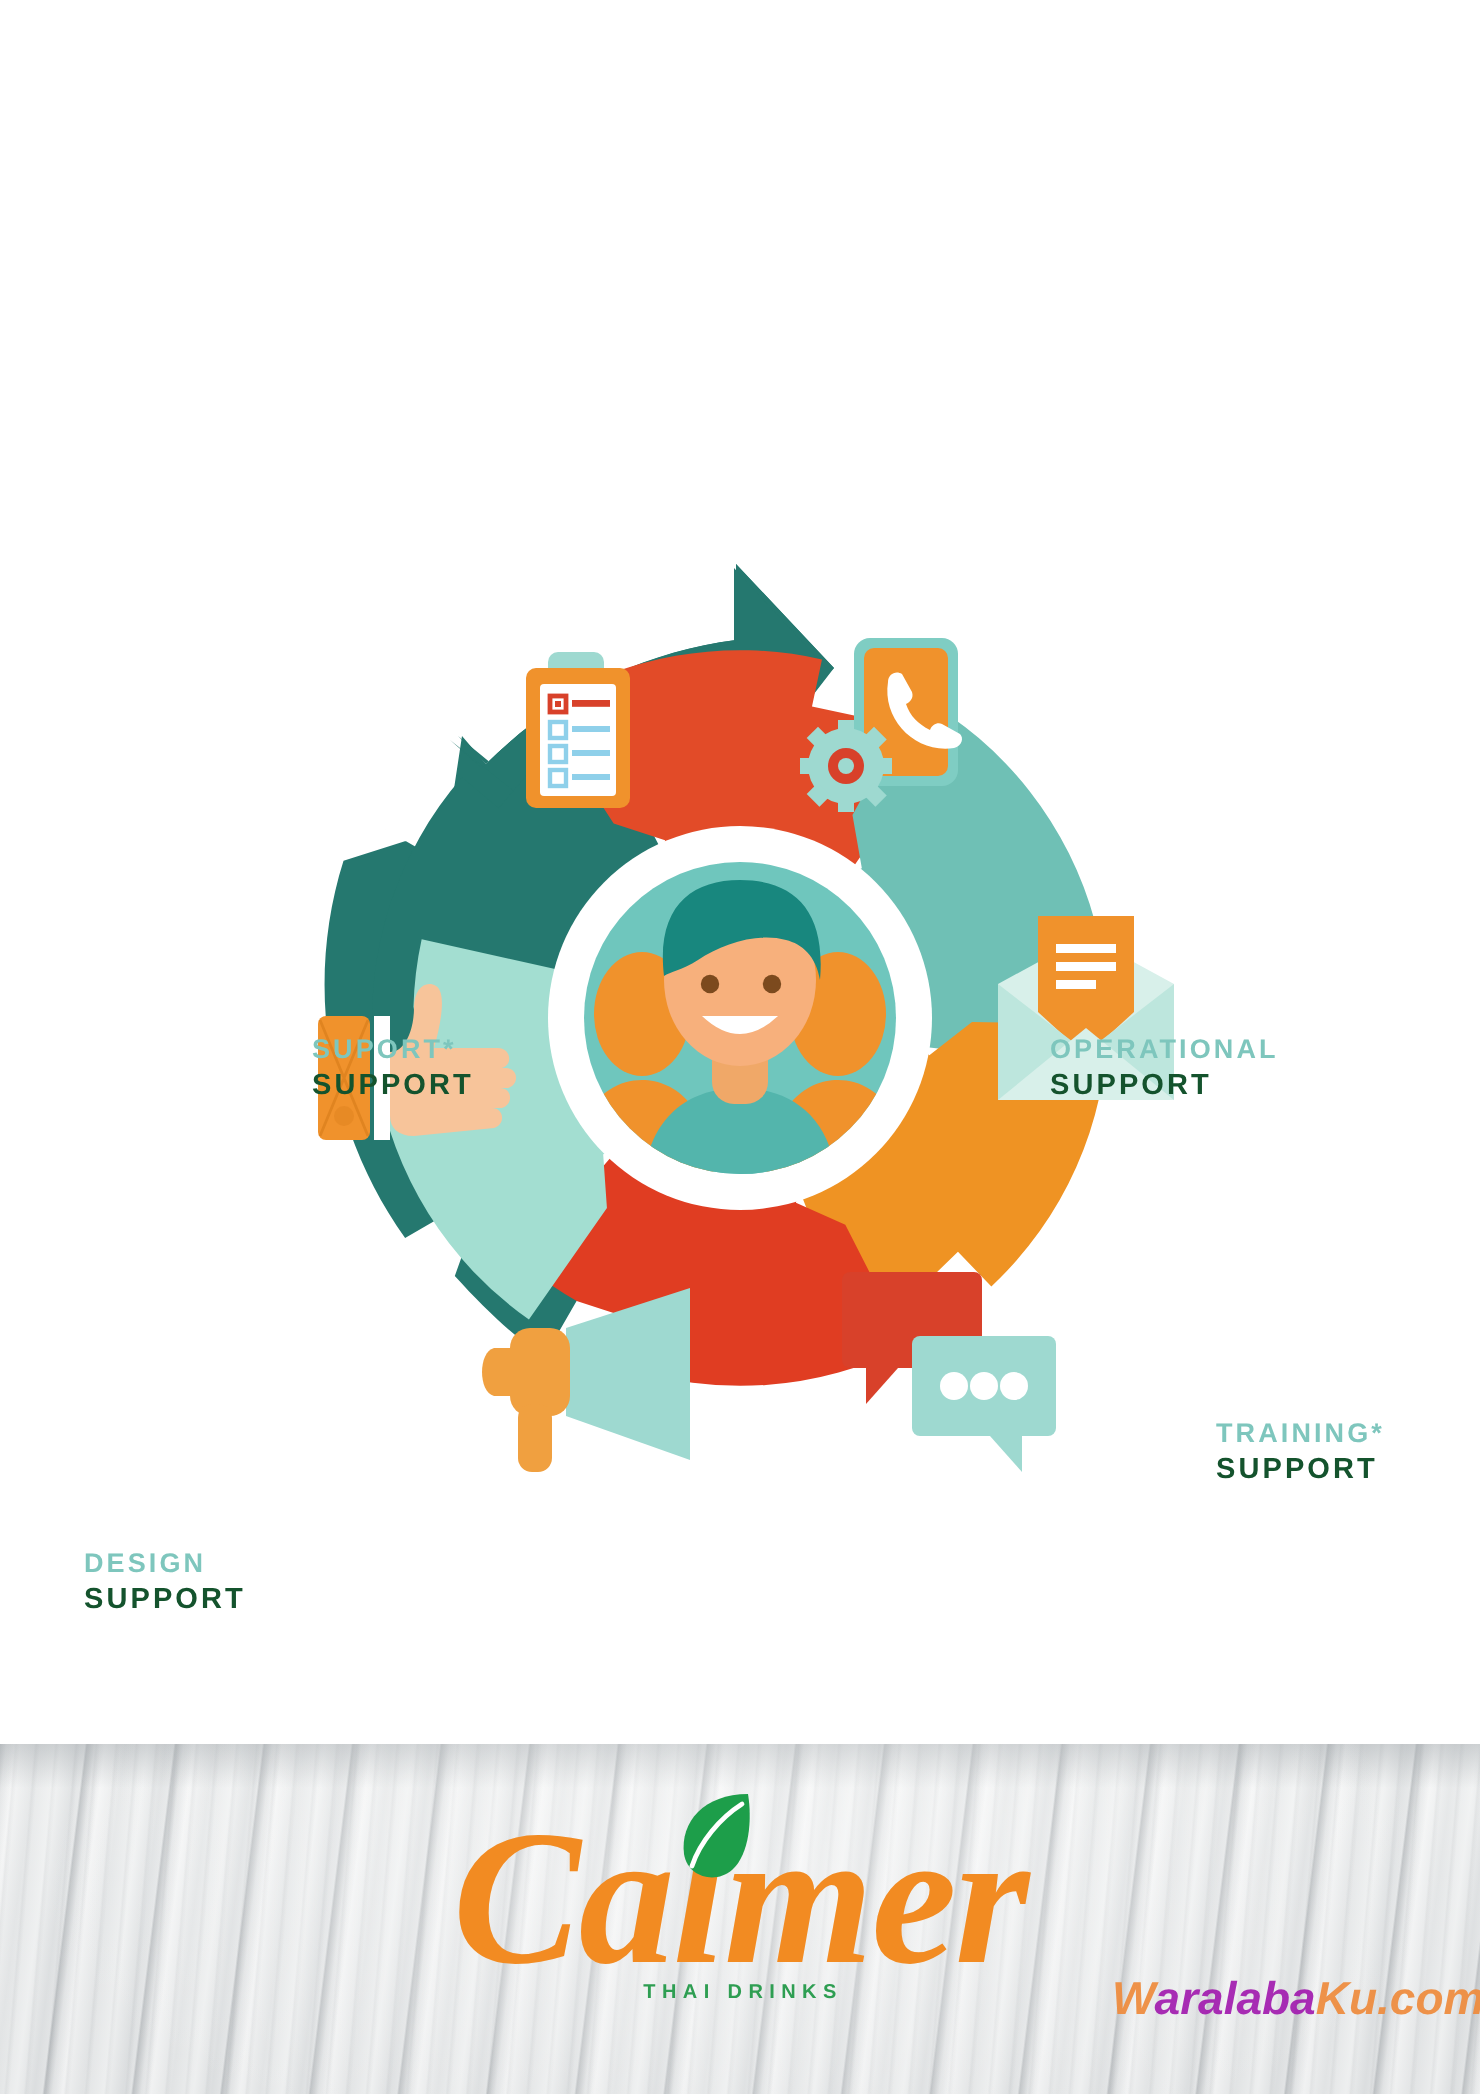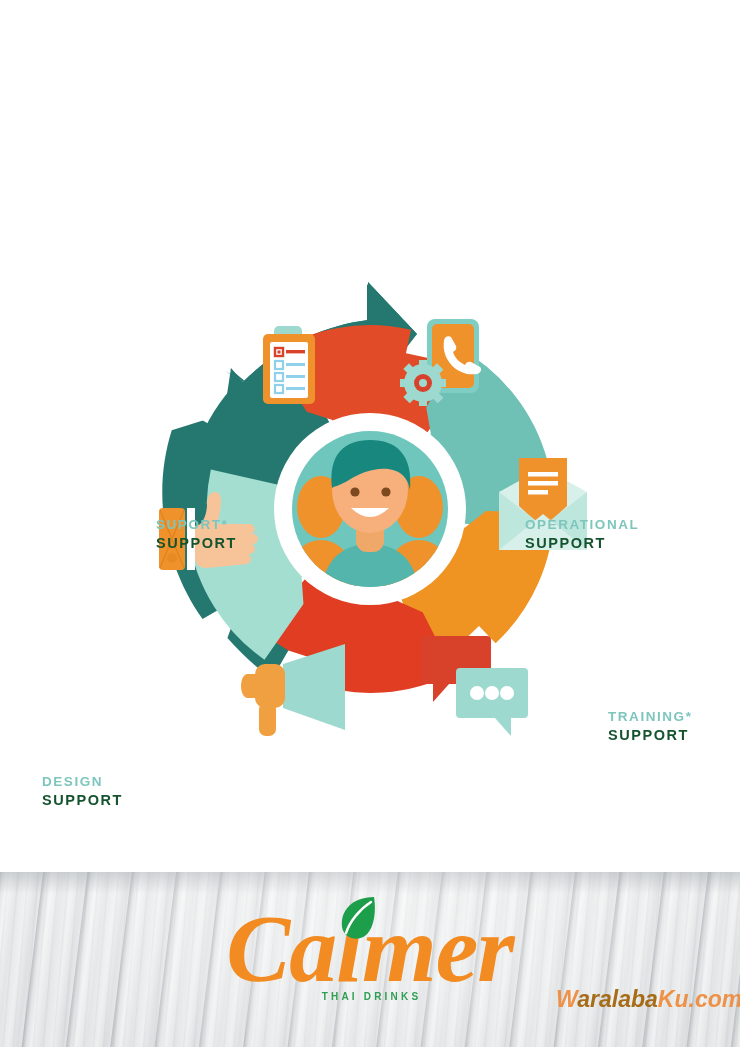--- a/index.html
+++ b/index.html
@@ -183,21 +183,21 @@
     position: absolute;
     left: 556px; top: 988px;
     font-size: 23px;
     font-weight: bold;
     font-style: italic;
     line-height: 1;
     opacity: .92;
     white-space: nowrap;
   }
   .wm-a { color: #ef8b3c; }
-  .wm-b { color: #a16207; }
+  .wm-b { color: #a21caf; }
 </style>
 </head>
 <body>
 
 <div id="page">
 
 
   <div class="wheel-stage">
 
     <div class="wheel">

